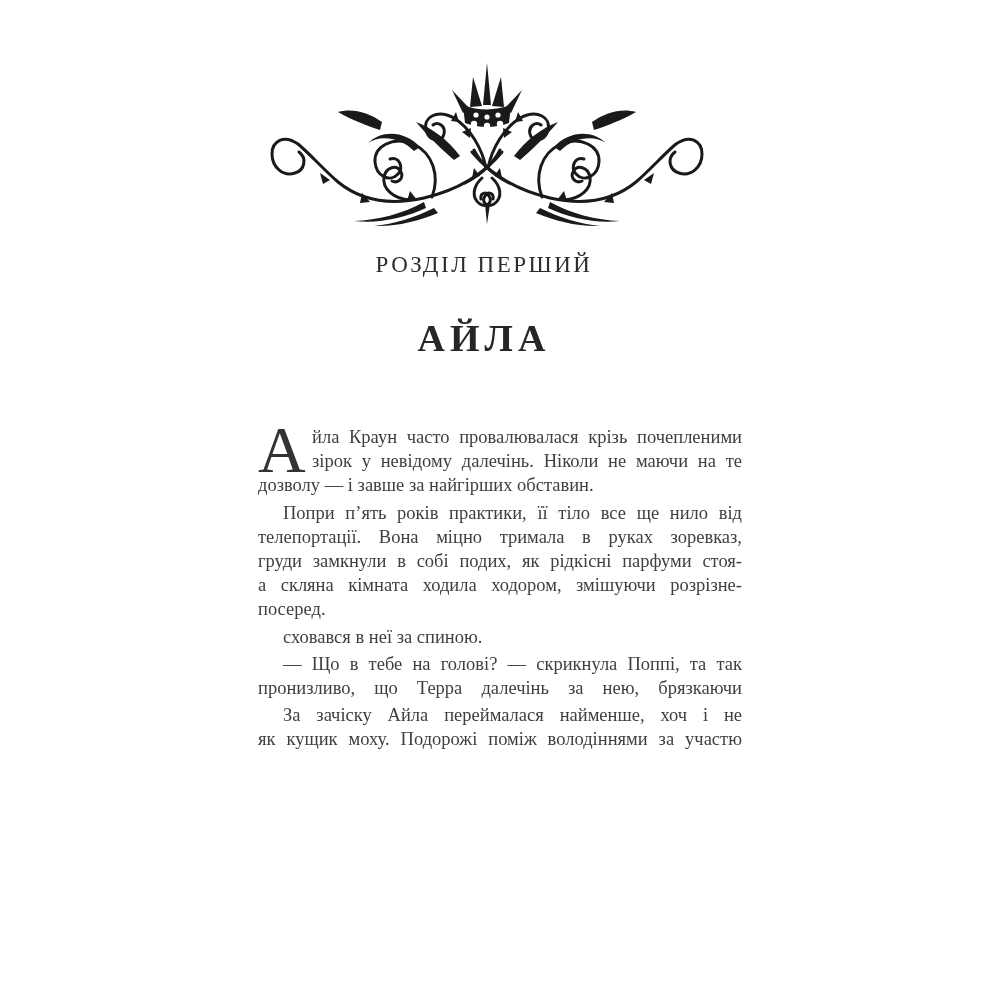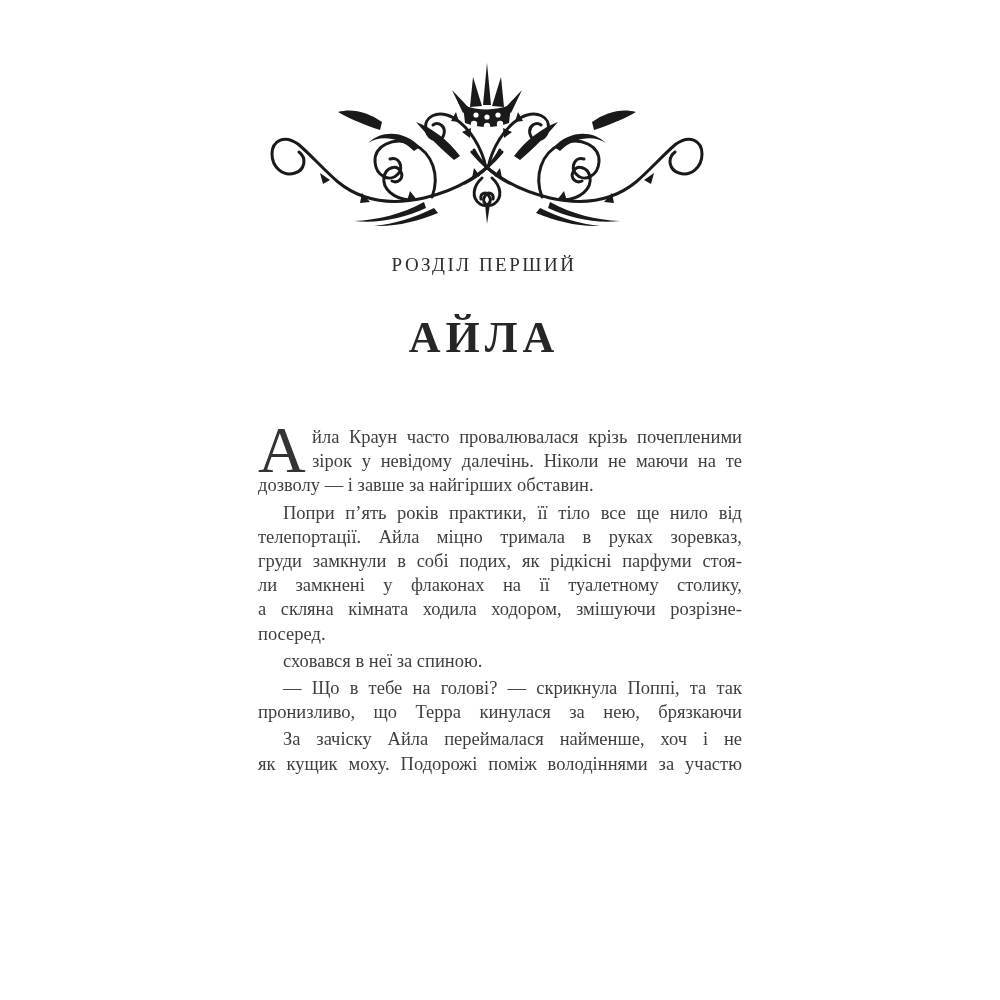--- a/index.html
+++ b/index.html
@@ -4,26 +4,26 @@
 <style>
   html,body{margin:0;padding:0;}
   body{width:1000px;height:1000px;background:#f4f4f4;font-family:"Liberation Serif",serif;}
   .page{position:relative;width:1000px;height:1000px;background:#fff;overflow:hidden;}
 
   .ornament{position:absolute;left:252px;top:60px;width:470px;height:168px;}
   .ornament path,.ornament circle{vector-effect:non-scaling-stroke;}
 
   .kicker{
     position:absolute;left:0;top:252px;width:968px;
-    text-align:center;font-size:19px;line-height:26px;
+    text-align:center;font-size:23px;line-height:26px;
     letter-spacing:2.5px;color:#2d2d2d;
   }
   .title{
     position:absolute;left:0;top:312px;width:968px;margin:0;
-    text-align:center;font-size:44px;line-height:52px;font-weight:bold;
+    text-align:center;font-size:38px;line-height:52px;font-weight:bold;
     letter-spacing:5px;color:#262626;
   }
 
   .body-text{
     position:absolute;left:258px;top:425px;width:484px;
     font-size:18.5px;line-height:24.2px;color:#3f3f3f;
   }
   .para{margin:0 0 3px 0;}
   .para.indent .line:first-child{padding-left:25px;}
   .line{
@@ -104,32 +104,31 @@
 
   <div class="body-text" style="color: rgb(63, 63, 63);">
       <div class="para">
         <span class="dropcap">А</span>
         <div class="line">йла Краун часто провалювалася крізь почепленими</div>
         <div class="line">зірок у невідому далечінь. Ніколи не маючи на те</div>
         <div class="line last">дозволу — і завше за найгірших обставин.</div>
       </div>
       <div class="para indent">
         <div class="line">Попри п’ять років практики, її тіло все ще нило від</div>
-        <div class="line">телепортації. Айла міцно тримала в руках зоревказ,</div>
+        <div class="line">телепортації. Вона міцно тримала в руках зоревказ,</div>
         <div class="line">груди замкнули в собі подих, як рідкісні парфуми стоя-</div>
-        <div class="line">ли замкнені у флаконах на її туалетному столику,</div>
         <div class="line">а скляна кімната ходила ходором, змішуючи розрізне-</div>
         <div class="line last">посеред.</div>
       </div>
       <div class="para indent">
         <div class="line last">сховався в неї за спиною.</div>
       </div>
       <div class="para indent">
         <div class="line">— Що в тебе на голові? — скрикнула Поппі, та так</div>
-        <div class="line">пронизливо, що Терра кинулася за нею, брязкаючи</div>
+        <div class="line">пронизливо, що Терра далечінь за нею, брязкаючи</div>
       </div>
       <div class="para indent">
         <div class="line">За зачіску Айла переймалася найменше, хоч і не</div>
         <div class="line">як кущик моху. Подорожі поміж володіннями за участю</div>
       </div>
     </div>
 
 </div>
 
 </body></html>

